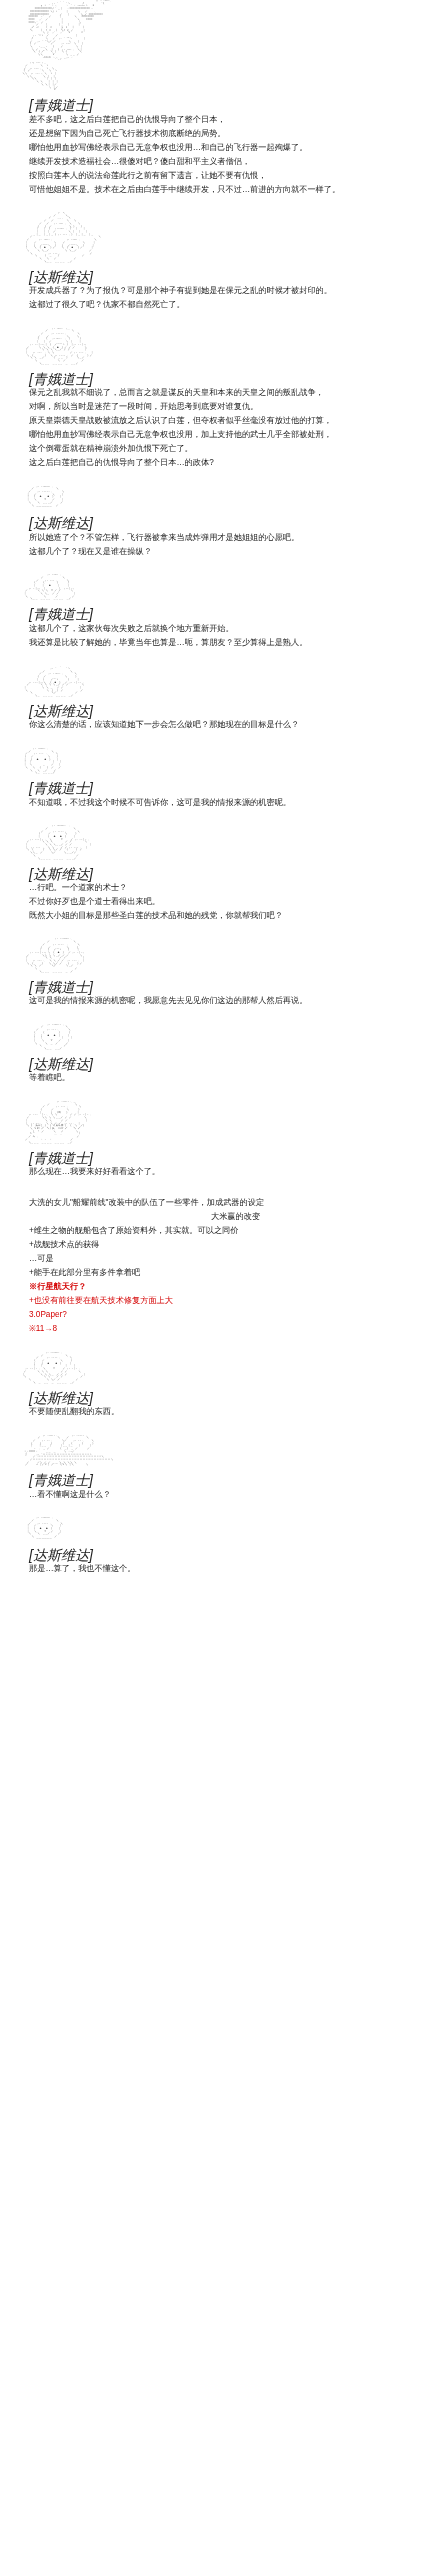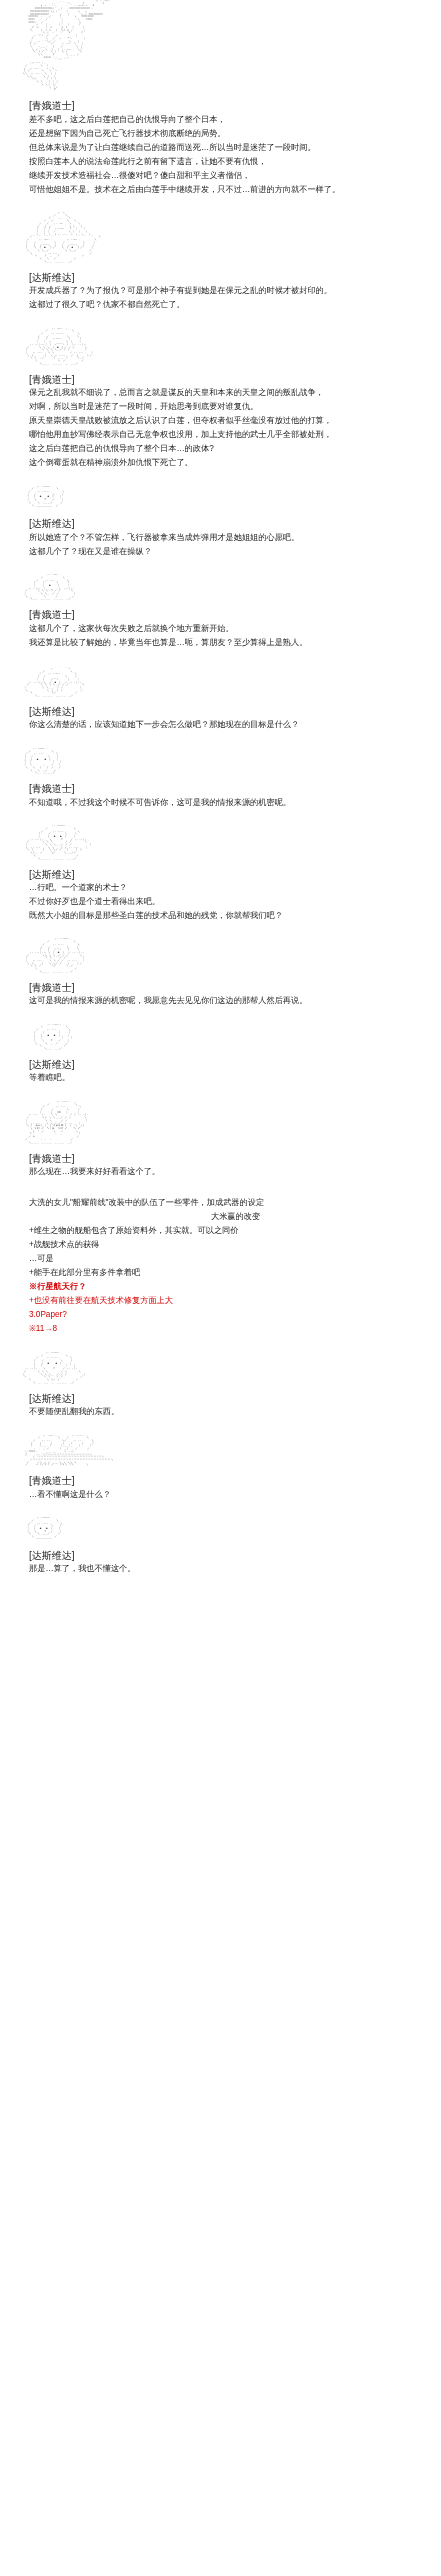--- a/index.html
+++ b/index.html
@@ -36,25 +36,26 @@
     transform-origin: left top;
   }
   .aa.center { padding-left: 20.6px; }
 
   
   .speech {
     padding: 2.1px 0 2.1px 29px;
     margin: 0;
   }
   .speaker {
-    font-size: 10px;
+    font-size: 14px;
     line-height: 13.4px;
     color: #222;
     font-family: "Liberation Sans", sans-serif;
     white-space: nowrap;
+    font-style: italic;
   }
   .line {
     font-size: 8.2px;
     line-height: 14px;
     color: #1b1b1b;
     font-family: "Liberation Sans", sans-serif;
     white-space: nowrap;
   }
   .line.bold  { font-weight: bold; }
   .gap-sm { height: 5.2px; }
@@ -96,23 +97,23 @@
        ＼＼      ｜ ｜ ｜
           ＼ ＼   ｜ ｜ ｜
              ＼ ＼｜ ｜／
                   ＼ ｜／
                      Ｖ</pre>
     <div class="gap-sm"></div>
     <div class="speech">
       <div class="speaker">[青娥道士]</div>
       <div class="line">差不多吧，这之后白莲把自己的仇恨导向了整个日本，</div>
       <div class="line">还是想留下因为自己死亡飞行器技术彻底断绝的局势。</div>
-      <div class="line">但总体来说是为了让白莲继续自己的道路而送死…所以当时是迷茫了一段时间。</div>
+      <div class="line">哪怕他用血抄写佛经表示自己无意争权也没用…和自己的飞行器一起殉爆了。</div>
+      <div class="line">继续开发技术造福社会…很傻对吧？傻白甜和平主义者僧侣，</div>
       <div class="line">按照白莲本人的说法命莲此行之前有留下遗言，让她不要有仇恨，</div>
-      <div class="line">继续开发技术造福社会…很傻对吧？傻白甜和平主义者僧侣，</div>
       <div class="line">可惜他姐姐不是。技术在之后由白莲手中继续开发，只不过…前进的方向就不一样了。</div>
     </div>
     <div class="gap-md"></div>
     <pre class="aa center">                        ／ ＼
                      ／      ＼
                   ／    _＿_   ＼
                ／   ／        ＼   ＼
             ／   ／   ,. -―- 、 ＼    ＼
           ｛   ｛  ／           ＼ ｝   ｝
           ｜   ｜ ｛   ,.-――- 、 ｝  ｜   ｜
@@ -149,22 +150,22 @@
       ＼ ＼＿＿／     ｛  ＿＿  ｝     ＼＿／
          ＼             ＼  ／          ／
             ＼＿＿＿＿＿＿＿＿＿＿＿＿＿／</pre>
     <div class="gap-sm"></div>
     <div class="speech">
       <div class="speaker">[青娥道士]</div>
       <div class="line">保元之乱我就不细说了，总而言之就是谋反的天皇和本来的天皇之间的叛乱战争，</div>
       <div class="line">对啊，所以当时是迷茫了一段时间，开始思考到底要对谁复仇。</div>
       <div class="line">原天皇崇德天皇战败被流放之后认识了白莲，但夺权者似乎丝毫没有放过他的打算，</div>
       <div class="line">哪怕他用血抄写佛经表示自己无意争权也没用，加上支持他的武士几乎全部被处刑，</div>
+      <div class="line">这个倒霉蛋就在精神崩溃外加仇恨下死亡了。</div>
       <div class="line">这之后白莲把自己的仇恨导向了整个日本…的政体?</div>
-      <div class="line">这个倒霉蛋就在精神崩溃外加仇恨下死亡了。</div>
     </div>
     <div class="gap-md"></div>
     <pre class="aa center">          ,. -‐―――- 、
        ／              ＼
      ／    ,. -‐‐‐- 、     ＼
     ｜   ／          ＼    ｜
     ｜  ｛   ●    ●  ｝   ｜
     ｜   ＼     ▽    ／    ｜
      ＼    ＼＿＿＿＿／     ／
        ＼              ／

